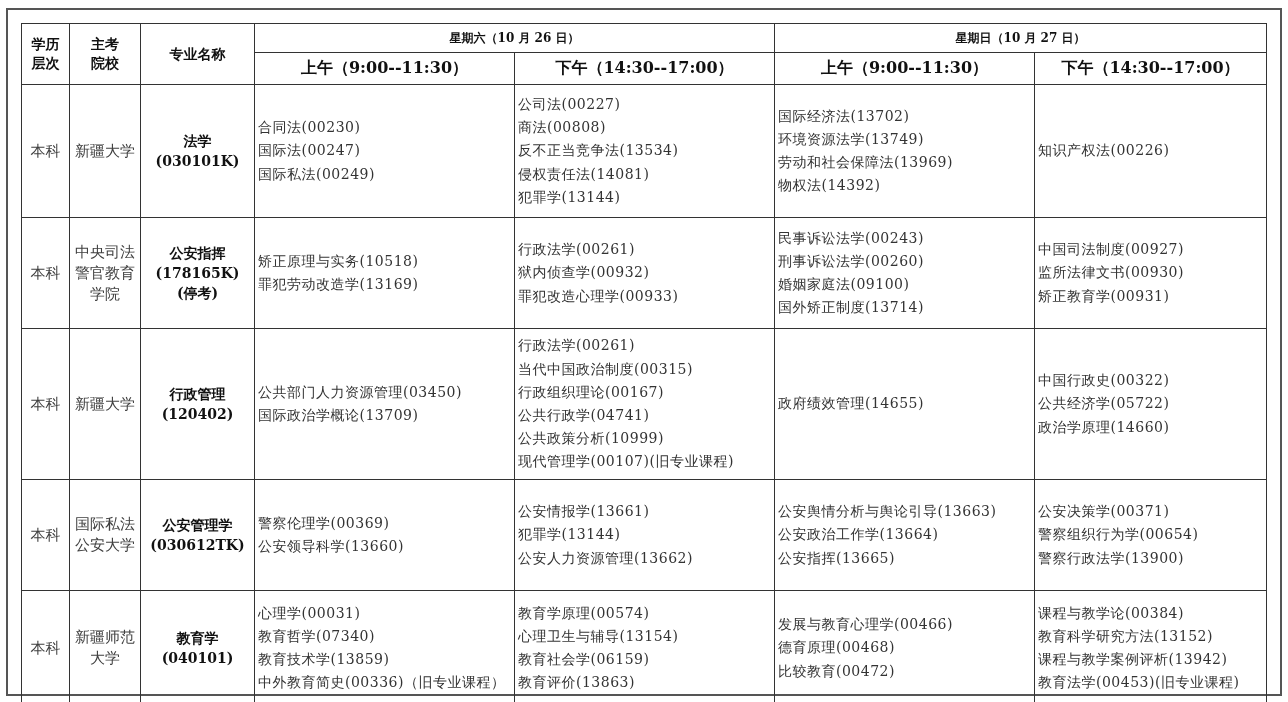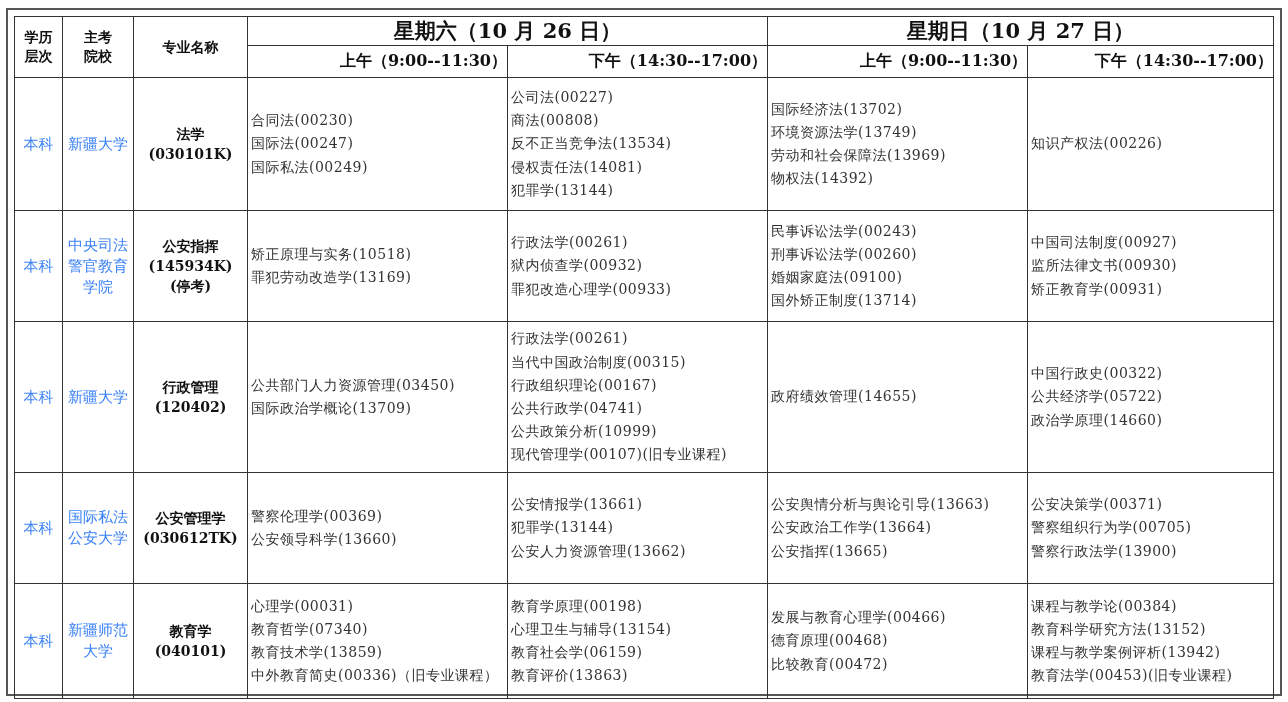--- a/index.html
+++ b/index.html
@@ -1,27 +1,27 @@
 <!DOCTYPE html>
 <html><head>
 <meta charset="utf-8">
 <style>
   html, body { margin: 0; padding: 0; background: #ffffff; }
   body { width: 1288px; height: 702px; position: relative; overflow: hidden;
          font-family: "DejaVu Serif", "Liberation Serif", serif; color: #111; }
   .frame { position: absolute; left: 6px; top: 8px; width: 1276px; height: 688px;
-           border: 2px solid #555; box-sizing: border-box; padding: 6px; }
+           border: 2px solid #555; box-sizing: border-box; padding: 13px; }
   table { border-collapse: collapse; width: 100%; height: 100%; table-layout: fixed; }
   td, th { border: 1px solid #333; padding: 0; vertical-align: middle; }
   th { font-weight: bold; font-size: 15px; text-align: center; color: #111; }
   th.small { font-size: 14px; line-height: 19px; }
-  th.day { height: 28px; font-size: 21px; }
-  th.slot { height: 31px; font-size: 16px; text-align: right; }
+  th.day { height: 28px; font-size: 12px; }
+  th.slot { height: 31px; font-size: 16px; }
   td.level, td.school { text-align: center; font-size: 15px;
-           font-family: "DejaVu Sans", "Liberation Sans", sans-serif; line-height: 21px; color: #3b82f6; }
+           font-family: "DejaVu Sans", "Liberation Sans", sans-serif; line-height: 21px; color: #404040; }
   td.major { text-align: center; font-weight: bold; font-size: 14px; line-height: 20px; margin-left: 20px; }
   td.courses { text-align: left; padding-left: 3px; font-size: 14px; color: #333; }
   .course { display: block; line-height: 23.2px; white-space: nowrap; letter-spacing: 0.5px; }
   .line { display: block; }
 </style>
 </head>
 <body>
 
 <div class="frame">
 <table>
@@ -89,21 +89,21 @@
         </tr>
         <tr style="height: 111px;">
           <td class="level">本科</td>
           <td class="school">
             <span class="line">中央司法</span>
             <span class="line">警官教育</span>
             <span class="line">学院</span>
           </td>
           <td class="major">
             <span class="line">公安指挥</span>
-            <span class="line">(145934K)</span>
+            <span class="line">(178165K)</span>
             <span class="line">(停考)</span>
           </td>
           <td class="courses">
             <span class="course">矫正原理与实务(10518)</span>
             <span class="course">罪犯劳动改造学(13169)</span>
           </td>
           <td class="courses">
             <span class="course">行政法学(00261)</span>
             <span class="course">狱内侦查学(00932)</span>
             <span class="course">罪犯改造心理学(00933)</span>
@@ -169,42 +169,42 @@
             <span class="course">犯罪学(13144)</span>
             <span class="course">公安人力资源管理(13662)</span>
           </td>
           <td class="courses">
             <span class="course">公安舆情分析与舆论引导(13663)</span>
             <span class="course">公安政治工作学(13664)</span>
             <span class="course">公安指挥(13665)</span>
           </td>
           <td class="courses">
             <span class="course">公安决策学(00371)</span>
-            <span class="course">警察组织行为学(00705)</span>
+            <span class="course">警察组织行为学(00654)</span>
             <span class="course">警察行政法学(13900)</span>
           </td>
         </tr>
         <tr style="height: 115px;">
           <td class="level">本科</td>
           <td class="school">
             <span class="line">新疆师范</span>
             <span class="line">大学</span>
           </td>
           <td class="major">
             <span class="line">教育学</span>
             <span class="line">(040101)</span>
           </td>
           <td class="courses">
             <span class="course">心理学(00031)</span>
             <span class="course">教育哲学(07340)</span>
             <span class="course">教育技术学(13859)</span>
             <span class="course">中外教育简史(00336)（旧专业课程）</span>
           </td>
           <td class="courses">
-            <span class="course">教育学原理(00198)</span>
+            <span class="course">教育学原理(00574)</span>
             <span class="course">心理卫生与辅导(13154)</span>
             <span class="course">教育社会学(06159)</span>
             <span class="course">教育评价(13863)</span>
           </td>
           <td class="courses">
             <span class="course">发展与教育心理学(00466)</span>
             <span class="course">德育原理(00468)</span>
             <span class="course">比较教育(00472)</span>
           </td>
           <td class="courses">

